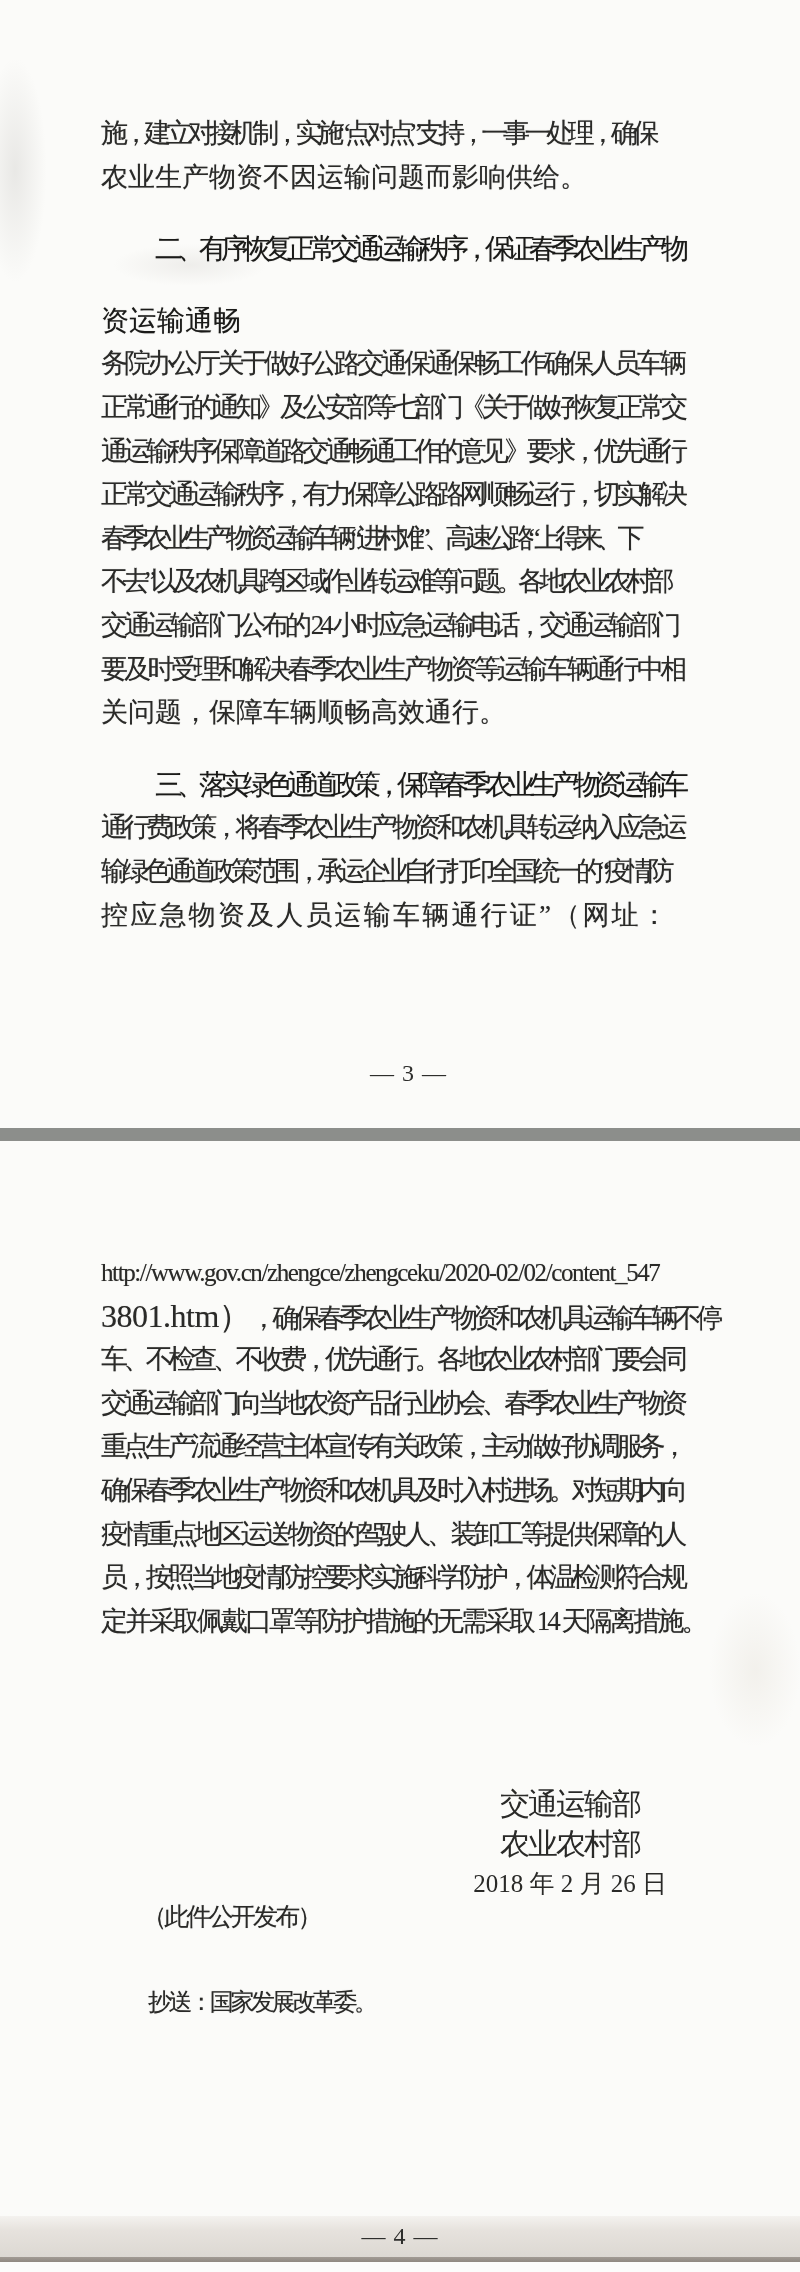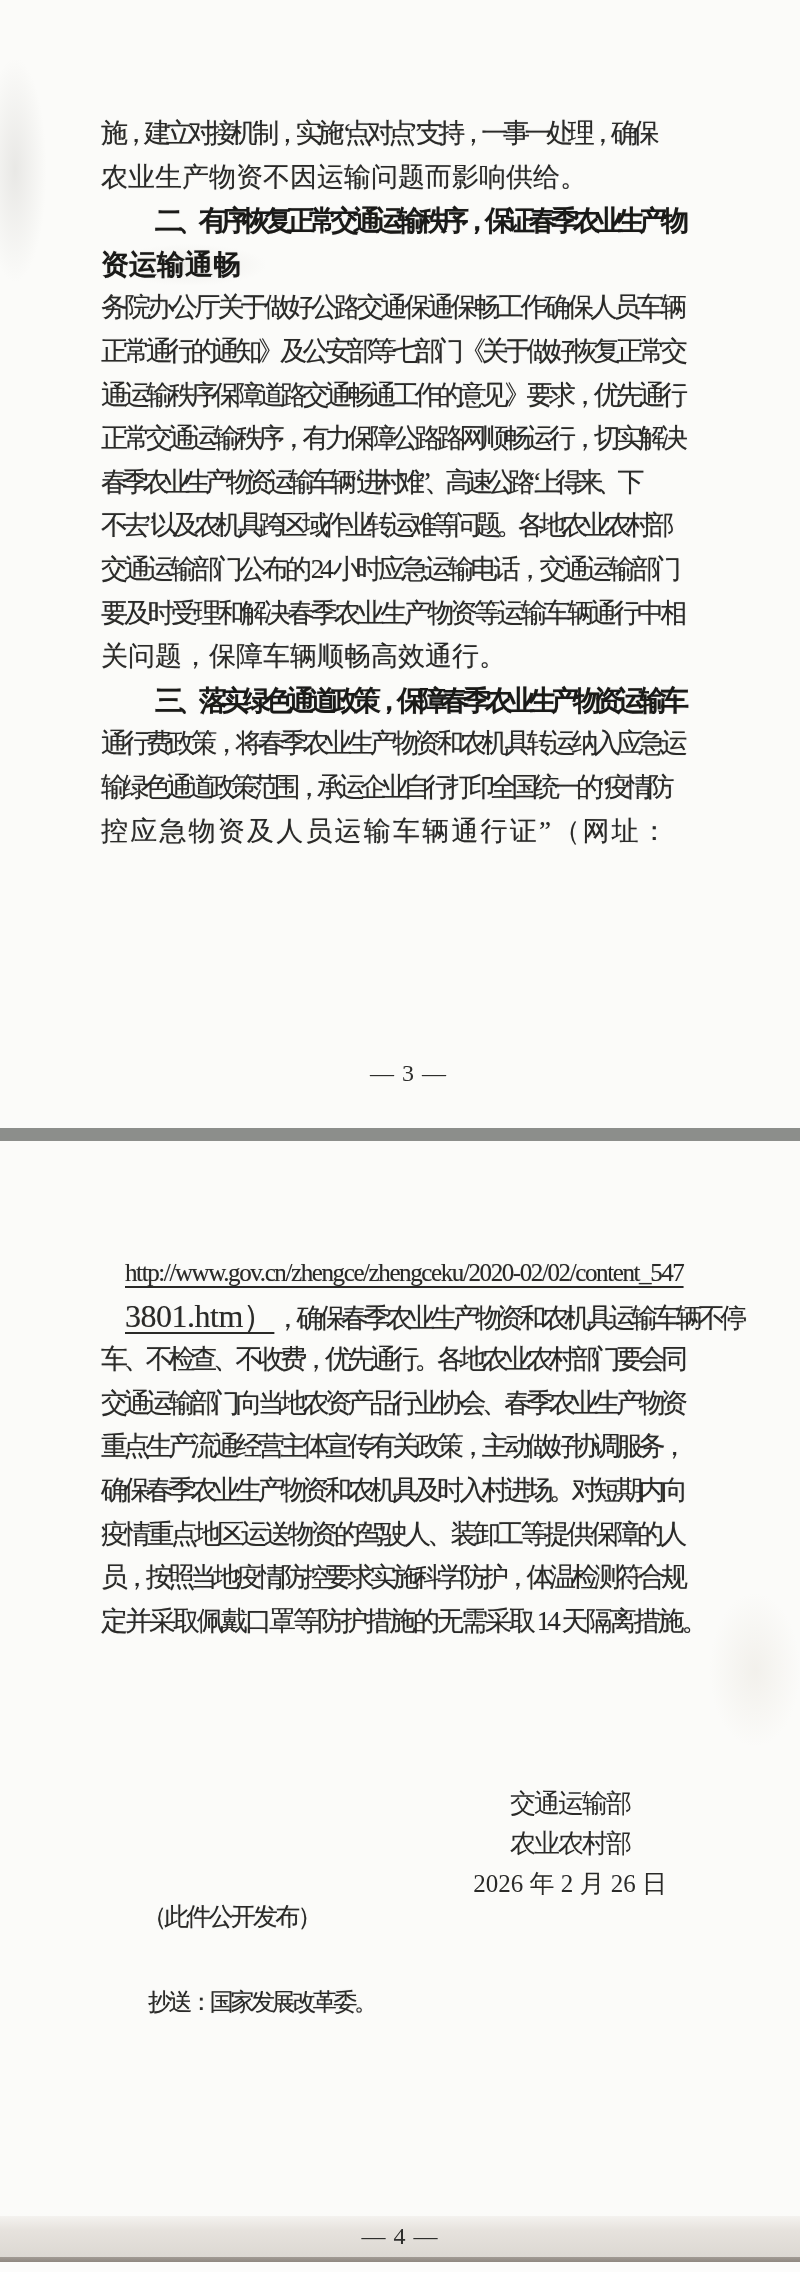--- a/index.html
+++ b/index.html
@@ -3,30 +3,30 @@
 <meta charset="utf-8">
 <style>
   html,body{margin:0;padding:0;background:#ffffff;}
   .canvas{position:relative;width:800px;height:2272px;background:#fbfbf9;overflow:hidden;
           font-family:"Liberation Serif",serif;color:#2a2a28;}
   .textcol{position:absolute;left:101px;width:583px;}
   .p3-text{top:112px;}
   .p4-text{top:1251px;}
   .ln{height:43.6px;line-height:43.6px;font-size:27px;white-space:nowrap;
       text-shadow:0 0 0.7px rgba(60,60,60,.5);}
-  .hd{font-family:"Liberation Sans",sans-serif;font-weight:700;font-size:28px;color:#1a1a18;}
+  .hd{font-family:"Liberation Sans",sans-serif;font-weight:400;font-size:28px;color:#1a1a18;margin-top:28px;}
   .indent{padding-left:54px;}
-  .u{text-decoration:underline;text-underline-offset:5px;text-decoration-thickness:1.5px;margin-left:24px;}
+  .u{text-underline-offset:5px;text-decoration-thickness:1.5px;}
   .url{font-size:25px;}
   .pagenum{position:absolute;left:117px;width:583px;text-align:center;font-size:24px;
            letter-spacing:1px;color:#2e2e2c;}
   .pn3{top:1060px;}
   .gap-bar{position:absolute;top:1128px;left:0;width:800px;height:13px;background:#8c8e8b;}
   .signature{position:absolute;top:1784px;left:420px;width:300px;text-align:center;}
-  .sig-line{height:40px;line-height:40px;font-size:26px;letter-spacing:-2px;}
+  .sig-line{height:40px;line-height:40px;font-size:30px;letter-spacing:-2px;}
   .sig-line.date{letter-spacing:0;font-size:25px;}
   .public-note{position:absolute;top:1902px;left:142px;font-size:25px;letter-spacing:-2.8px;
                line-height:30px;text-shadow:0 0 0.7px rgba(60,60,60,.5);}
   .cc-note{position:absolute;top:1986px;left:148px;font-size:24px;letter-spacing:-3.4px;
            text-shadow:0 0 0.7px rgba(60,60,60,.5);}
   .bottom-band{position:absolute;top:2216px;left:0;width:800px;height:41px;text-align:center;
                background:linear-gradient(180deg,#f4f2ef 0%,#e6e2dd 35%,#dcd8d2 100%);}
   .bottom-band .pn4{display:inline-block;line-height:41px;font-size:24px;letter-spacing:1px;color:#2e2e2c;}
   .bottom-edge{position:absolute;top:2257px;left:0;width:800px;height:5px;
                background:linear-gradient(180deg,#a29b94,#8f8881);}
@@ -80,21 +80,21 @@
     <div class="ln" style="letter-spacing:-4.6px">重点生产流通经营主体宣传有关政策，主动做好协调服务，</div>
     <div class="ln" style="letter-spacing:-4.6px">确保春季农业生产物资和农机具及时入村进场。对短期内向</div>
     <div class="ln" style="letter-spacing:-3.7px">疫情重点地区运送物资的驾驶人、装卸工等提供保障的人</div>
     <div class="ln" style="letter-spacing:-4.6px">员，按照当地疫情防控要求实施科学防护，体温检测符合规</div>
     <div class="ln" style="letter-spacing:-3px">定并采取佩戴口罩等防护措施的无需采取 14 天隔离措施。</div>
   </div>
 
   <div class="signature">
     <div class="sig-line">交通运输部</div>
     <div class="sig-line">农业农村部</div>
-    <div class="sig-line date">2026 年 2 月 26 日</div>
+    <div class="sig-line date">2018 年 2 月 26 日</div>
   </div>
 
   <div class="public-note">（此件公开发布）</div>
 
   <div class="cc-note">抄送：国家发展改革委。</div>
 
   <div class="bottom-band">
     <span class="pn4">— 4 —</span>
   </div>
   <div class="bottom-edge"></div>

